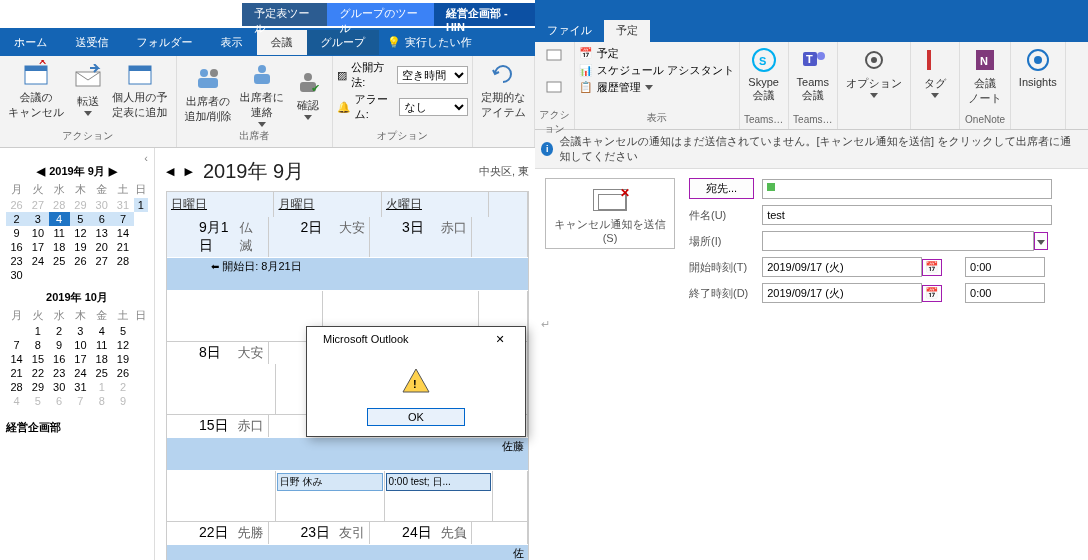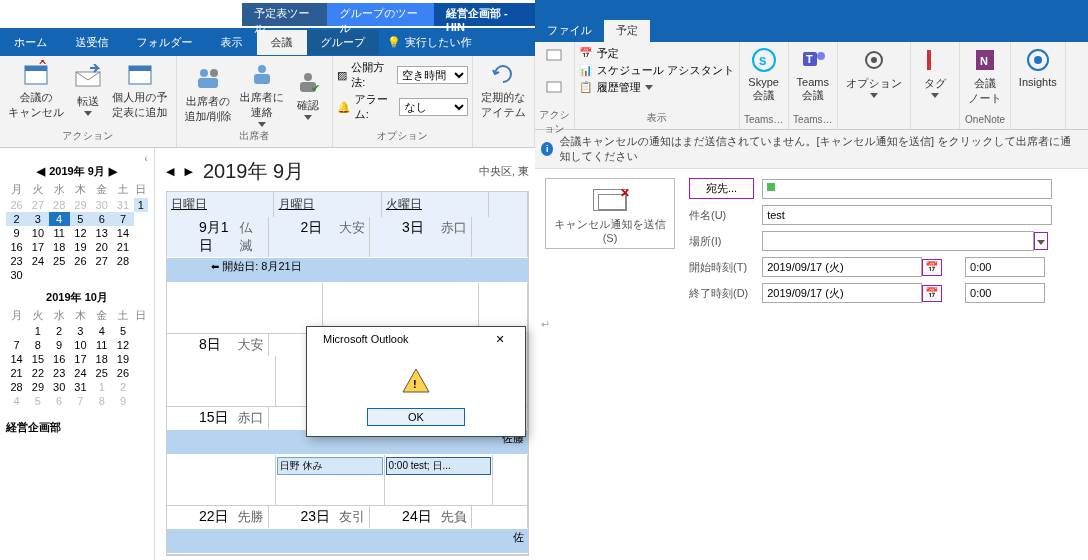--- a/index.html
+++ b/index.html
@@ -48,21 +48,21 @@
 .mvcell{flex:1;border-right:1px solid #ccc;padding:2px 4px;font-size:12px;min-width:0;overflow:hidden;}
 .mvheadrow .mvcell{padding:4px;color:#333;}
 .mvdates{display:flex;}
 .mvdates .mvcell{display:flex;justify-content:space-between;padding-left:32px;}
 .mvdates .dn{font-size:14px;}
 .mvdates .roku{font-size:13px;color:#666;}
 .mvevts{display:flex;}
 .mvevts .mvcell{min-height:50px;padding:1px;}
 .evt{font-size:10px;padding:1px 2px;border:1px solid #6ea6d9;background:#d6e7f7;white-space:nowrap;overflow:hidden;text-overflow:ellipsis;margin:1px 0;}
 .evt.bd{border:1.5px solid #2a5f99;}
-.evt.band{background:#b6d3ef;border:none;height:24px;padding-left:44px;}
+.evt.band{background:#b6d3ef;border:none;height:32px;padding-left:44px;}
 
 .dialog{position:absolute;left:306px;top:326px;width:220px;background:#fff;border:1px solid #444;box-shadow:3px 3px 10px rgba(0,0,0,.3);z-index:50;}
 .dialog .titlebar{display:flex;justify-content:space-between;padding:6px 16px;font-size:11px;}
 .dialog .body{padding:14px 10px 10px;display:flex;flex-direction:column;align-items:center;gap:12px;}
 .dialog .msg{display:flex;align-items:center;gap:10px;}
 .dialog button{padding:2px 40px;border:1px solid #0066cc;background:#e8f1fb;}
 
 .rtop{height:20px;background:#1464b4;color:#fff;display:flex;align-items:center;font-size:10px;padding:0 6px;gap:10px;}
 .rrtabs{height:22px;display:flex;background:#1464b4;color:#fff;}
 .rrtabs .t{padding:3px 12px;}

